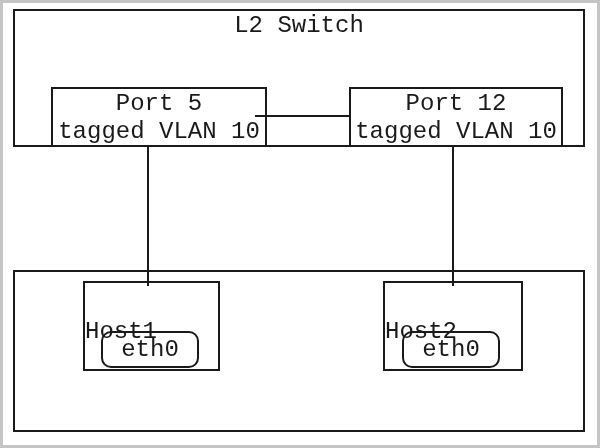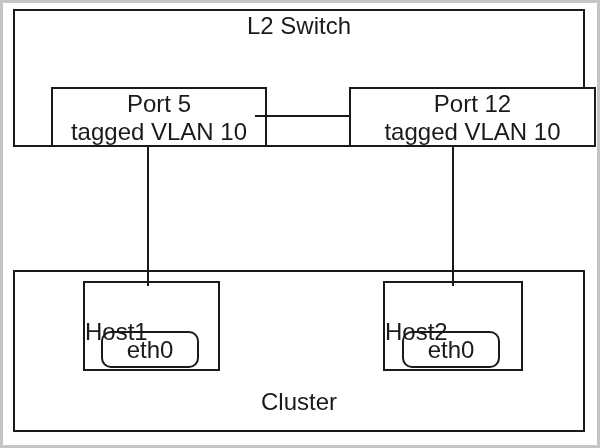--- a/index.html
+++ b/index.html
@@ -22,29 +22,30 @@
     background: var(--background);
     border: 3px solid var(--frame);
     overflow: hidden;
     font-size: 24px;
     line-height: 28px;
   }
   .box {
     position: absolute;
     border: 2px solid var(--line);
     background: transparent;
+    font-family: Liberation Mono, monospace;
   }
   .filled { background: var(--box-fill); }
 
   
   .switch-box   { left: 10px; top: 6px; width: 572px; height: 138px; }
   .switch-title { position: absolute; left: 0; top: 1px; width: 100%; text-align: center; }
   .port-box     { text-align: center; padding-top: 1px; }
   .port-5       { left: 24px;  top: 76px; width: 216px; height: 60px; margin-left: 12px; }
-  .port-12      { left: 334px; top: 76px; width: 247px; height: 60px; }
+  .port-12      { left: 334px; top: 76px; width: 214px; height: 60px; }
 
   
   .link { position: absolute; background: var(--line); }
   .inter-port-link { left: 240px; top: 104px; width: 94px; height: 2px; }
   .uplink          { width: 2px; height: 141px; top: 142px; }
   .uplink-left     { left: 144px; }
   .uplink-right    { left: 449px; }
 
   
   .cluster-box   { left: 10px; top: 267px; width: 572px; height: 162px; }
@@ -99,16 +100,15 @@
       <div class="host-title">Host1</div>
     </div>
 
     <div class="box host-box host-2">
       <div class="iface-box iface-2">
         <span>eth0</span>
       </div>
       <div class="host-title">Host2</div>
     </div>
 
-    <div class="cluster-title">Cluster</div>
   </div>
 
 </div>
 
 </body></html>

